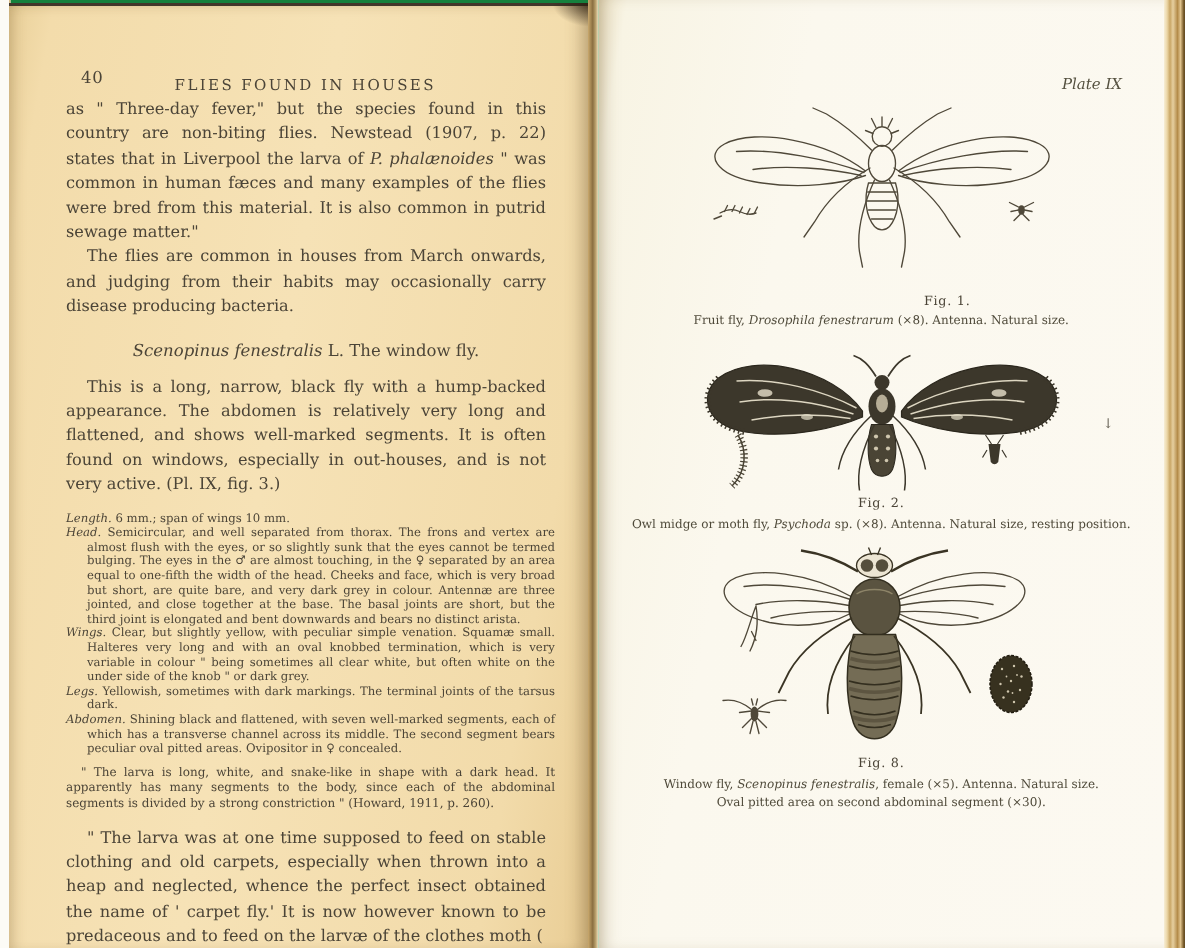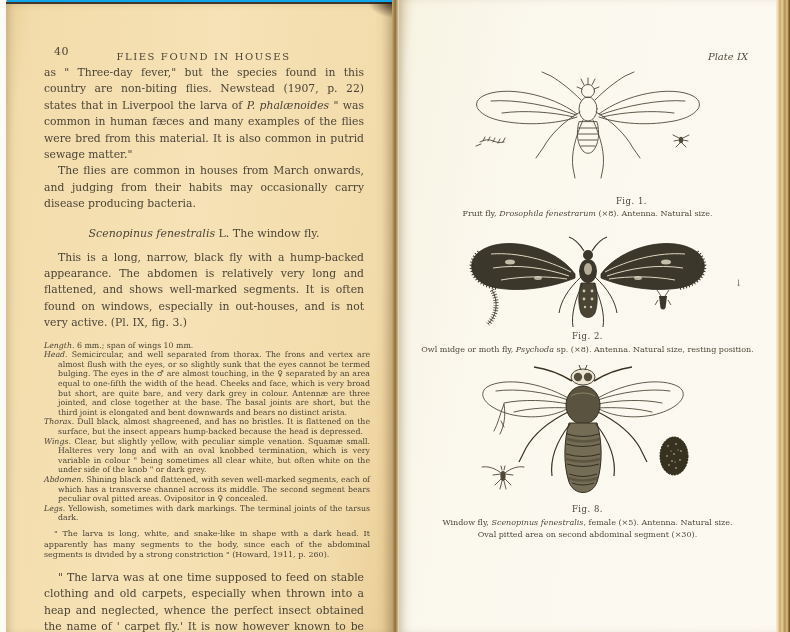--- a/index.html
+++ b/index.html
@@ -1,20 +1,20 @@
 <!DOCTYPE html>
 <html><head>
 <meta charset="utf-8">
 <style>
   html,body{margin:0;padding:0;}
   body{
     width:790px;height:632px;overflow:hidden;background:#f4f1e8;
     font-family:"DejaVu Serif", serif;color:#4b4437;
   }
-  .scan{position:relative;width:790px;height:632px;background:#0ea5e9;}
+  .scan{position:relative;width:790px;height:632px;background:#15803d;}
 
   
   .left-page{
     position:absolute;left:6px;top:2px;width:386px;height:630px;
     background:linear-gradient(100deg,#e9d09a 0%,#f3dcab 6%,#f6e2b6 45%,#f2dbaa 85%,#e9cd95 100%);
     border-top:2px solid #43362a;
     box-shadow:inset 7px 0 9px -5px rgba(122,92,42,.35), inset -9px 0 12px -6px rgba(100,72,30,.45);
   }
   .left-page::after{ 
     content:"";position:absolute;right:-2px;top:-2px;width:26px;height:16px;
@@ -88,24 +88,23 @@
 
       <p class="body indent">The flies are common in houses from March onwards, and judging from their habits may occasionally carry disease producing bacteria.</p>
 
       <p class="sect"><i>Scenopinus fenestralis</i><span> L.  The window fly.</span></p>
 
       <p class="body indent">This is a long, narrow, black fly with a hump-backed appearance.  The abdomen is relatively very long and flattened, and shows well-marked segments.  It is often found on windows, especially in out-houses, and is not very active.  (Pl. IX, fig. 3.)</p>
 
       <div class="desc">
         <div class="desc-entry"><i class="dlabel">Length.</i> <span>6 mm.; span of wings 10 mm.</span></div>
         <div class="desc-entry"><i class="dlabel">Head.</i> <span>Semicircular, and well separated from thorax.  The frons and vertex are almost flush with the eyes, or so slightly sunk that the eyes cannot be termed bulging.  The eyes in the ♂ are almost touching, in the ♀ separated by an area equal to one-fifth the width of the head.  Cheeks and face, which is very broad but short, are quite bare, and very dark grey in colour.  Antennæ are three jointed, and close together at the base.  The basal joints are short, but the third joint is elongated and bent downwards and bears no distinct arista.</span></div>
-        <div class="desc-entry"><i class="dlabel">Thorax.</i> <span>Dull black, almost shagreened, and has no bristles.  It is flattened on the surface, but the insect appears hump-backed because the head is depressed.</span></div>
         <div class="desc-entry"><i class="dlabel">Wings.</i> <span>Clear, but slightly yellow, with peculiar simple venation.  Squamæ small.  Halteres very long and with an oval knobbed termination, which is very variable in colour " being sometimes all clear white, but often white on the under side of the knob " or dark grey.</span></div>
+        <div class="desc-entry"><i class="dlabel">Legs.</i> <span>Yellowish, sometimes with dark markings.  The terminal joints of the tarsus dark.</span></div>
         <div class="desc-entry"><i class="dlabel">Abdomen.</i> <span>Shining black and flattened, with seven well-marked segments, each of which has a transverse channel across its middle.  The second segment bears peculiar oval pitted areas.  Ovipositor in ♀ concealed.</span></div>
-        <div class="desc-entry"><i class="dlabel">Legs.</i> <span>Yellowish, sometimes with dark markings.  The terminal joints of the tarsus dark.</span></div>
       </div>
 
       <p class="smallquote">" The larva is long, white, and snake-like in shape with a dark head.  It apparently has many segments to the body, since each of the abdominal segments is divided by a strong constriction " (Howard, 1911, p. 260).</p>
 
       <p class="body indent para4"><span>" The larva was at one time supposed to feed on stable clothing and old carpets, especially when thrown into a heap and neglected, whence the perfect insect obtained the name of ' carpet fly.'  It is now however known to be predaceous and to feed on the larvæ of the clothes moth (</span></p>
 
     </div>
   </div>
 
   <div class="gutter"></div>

